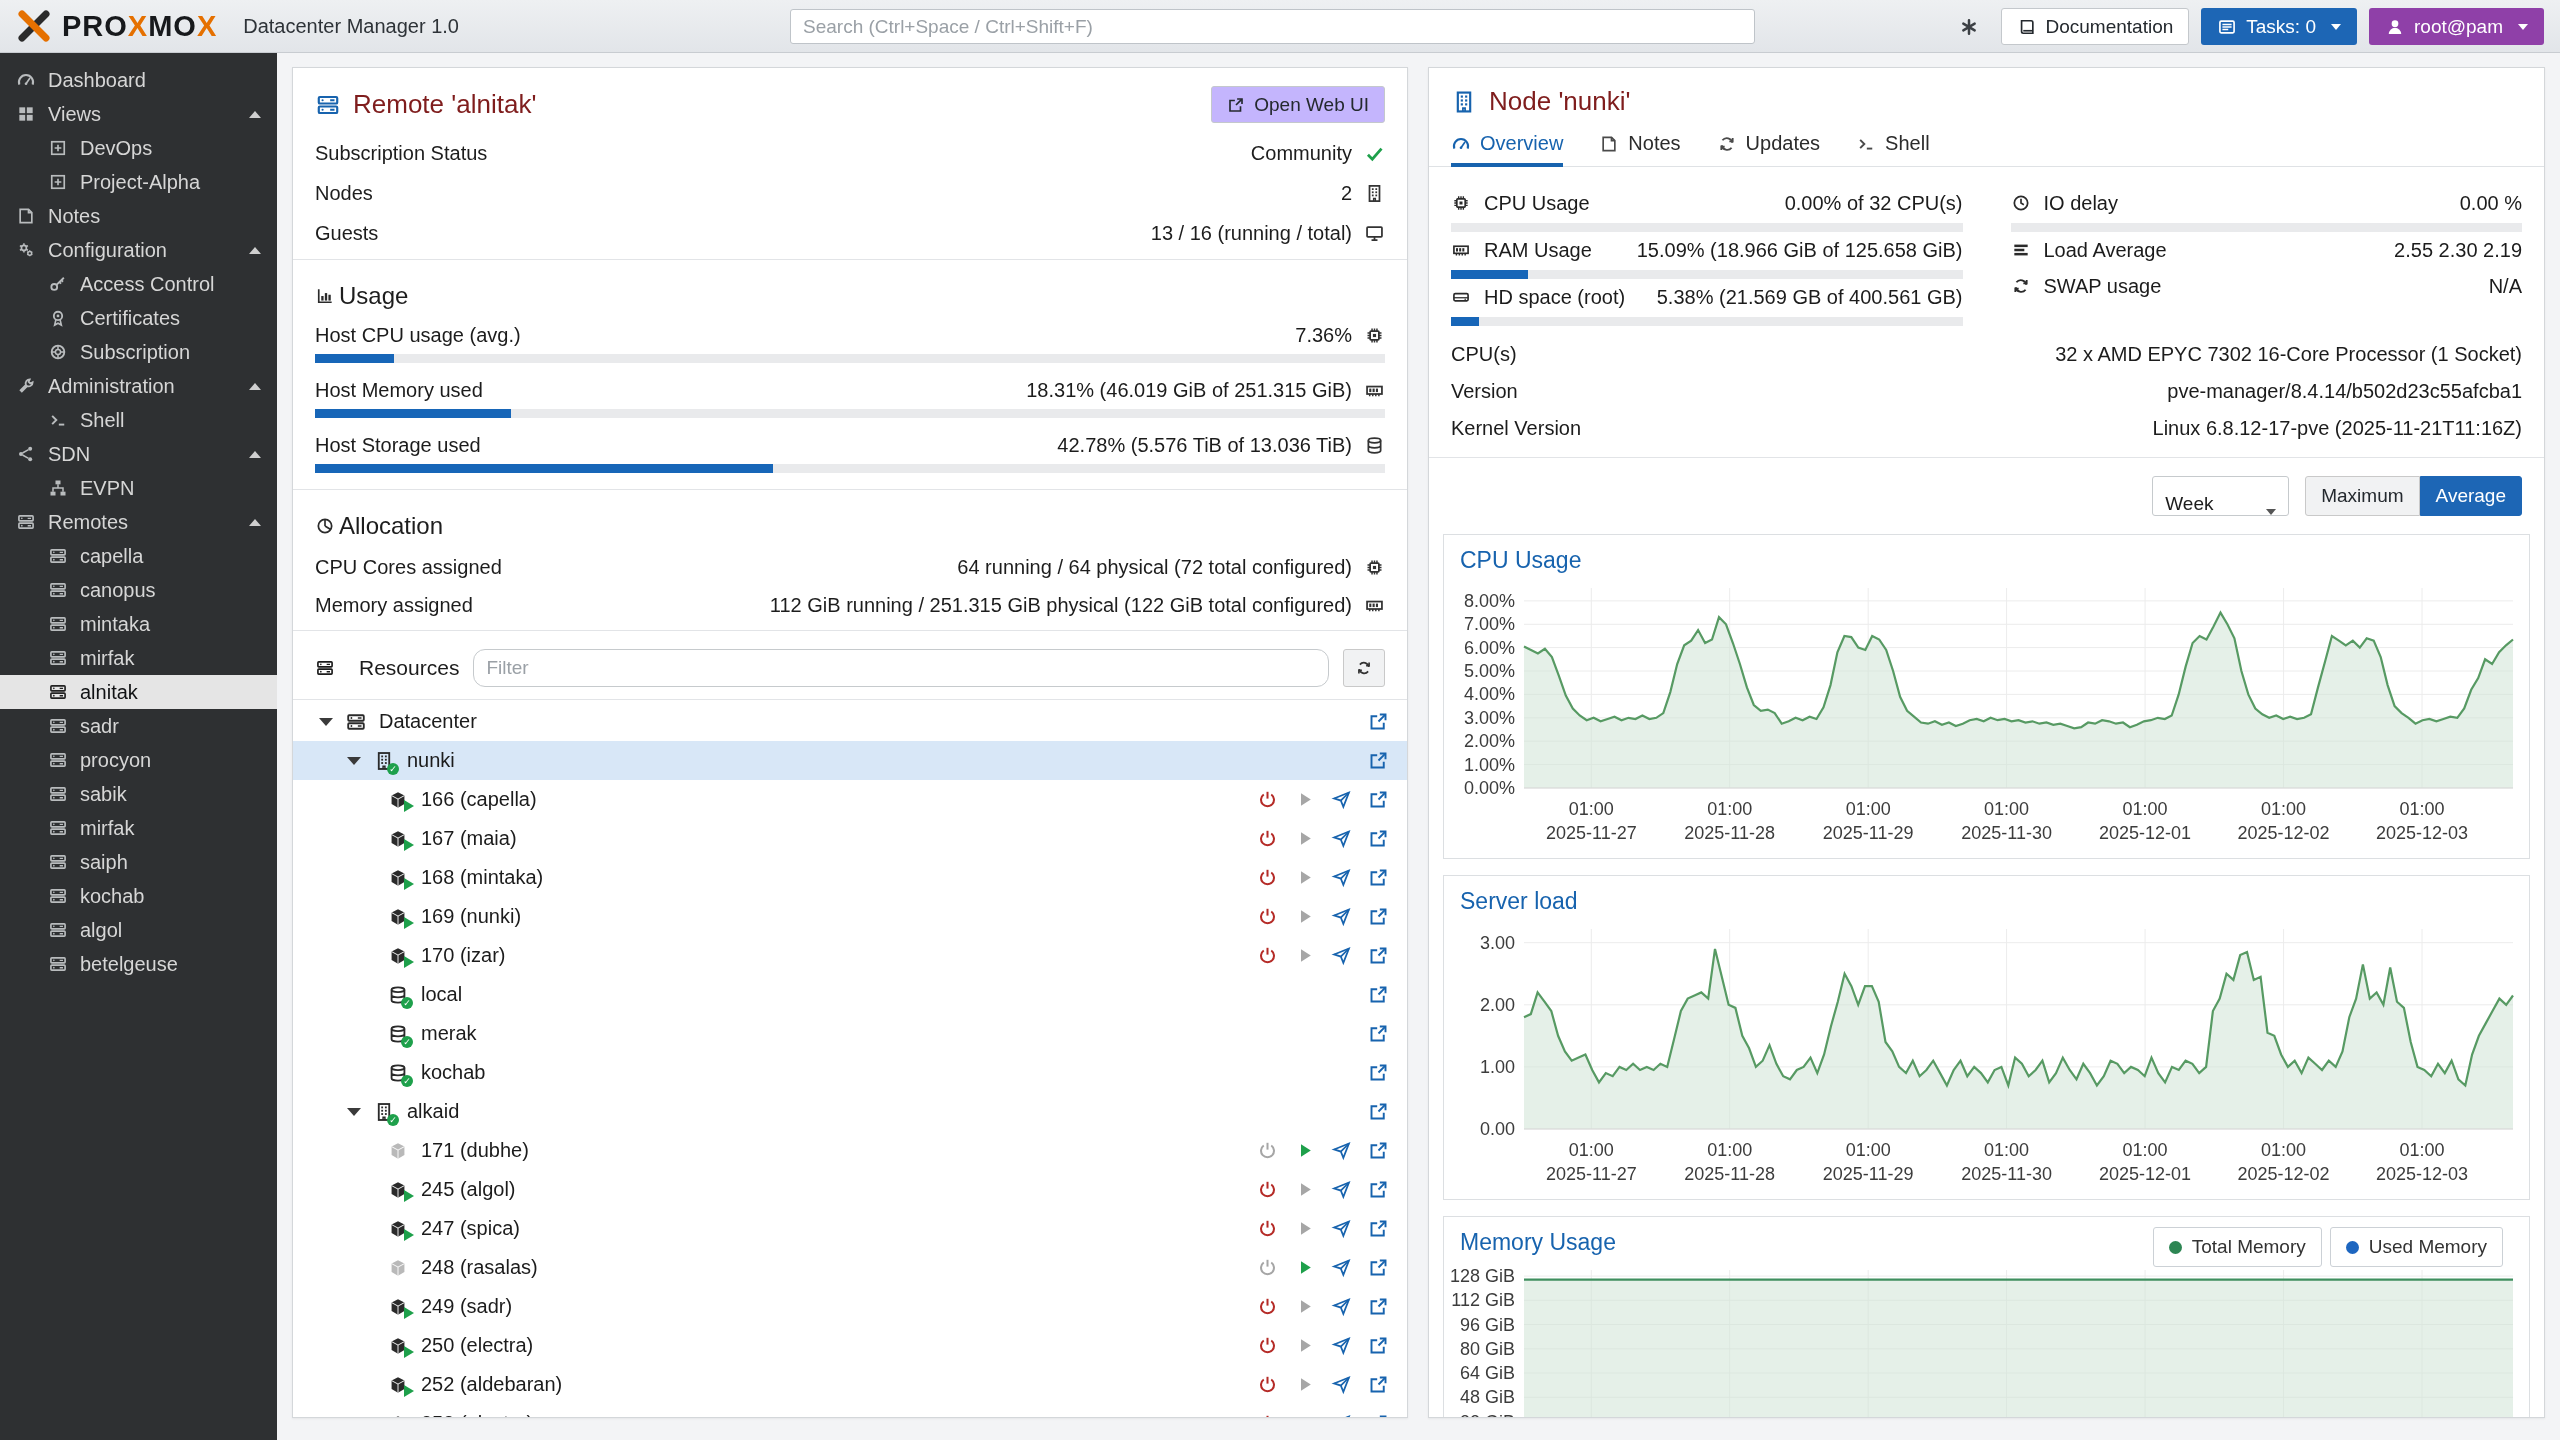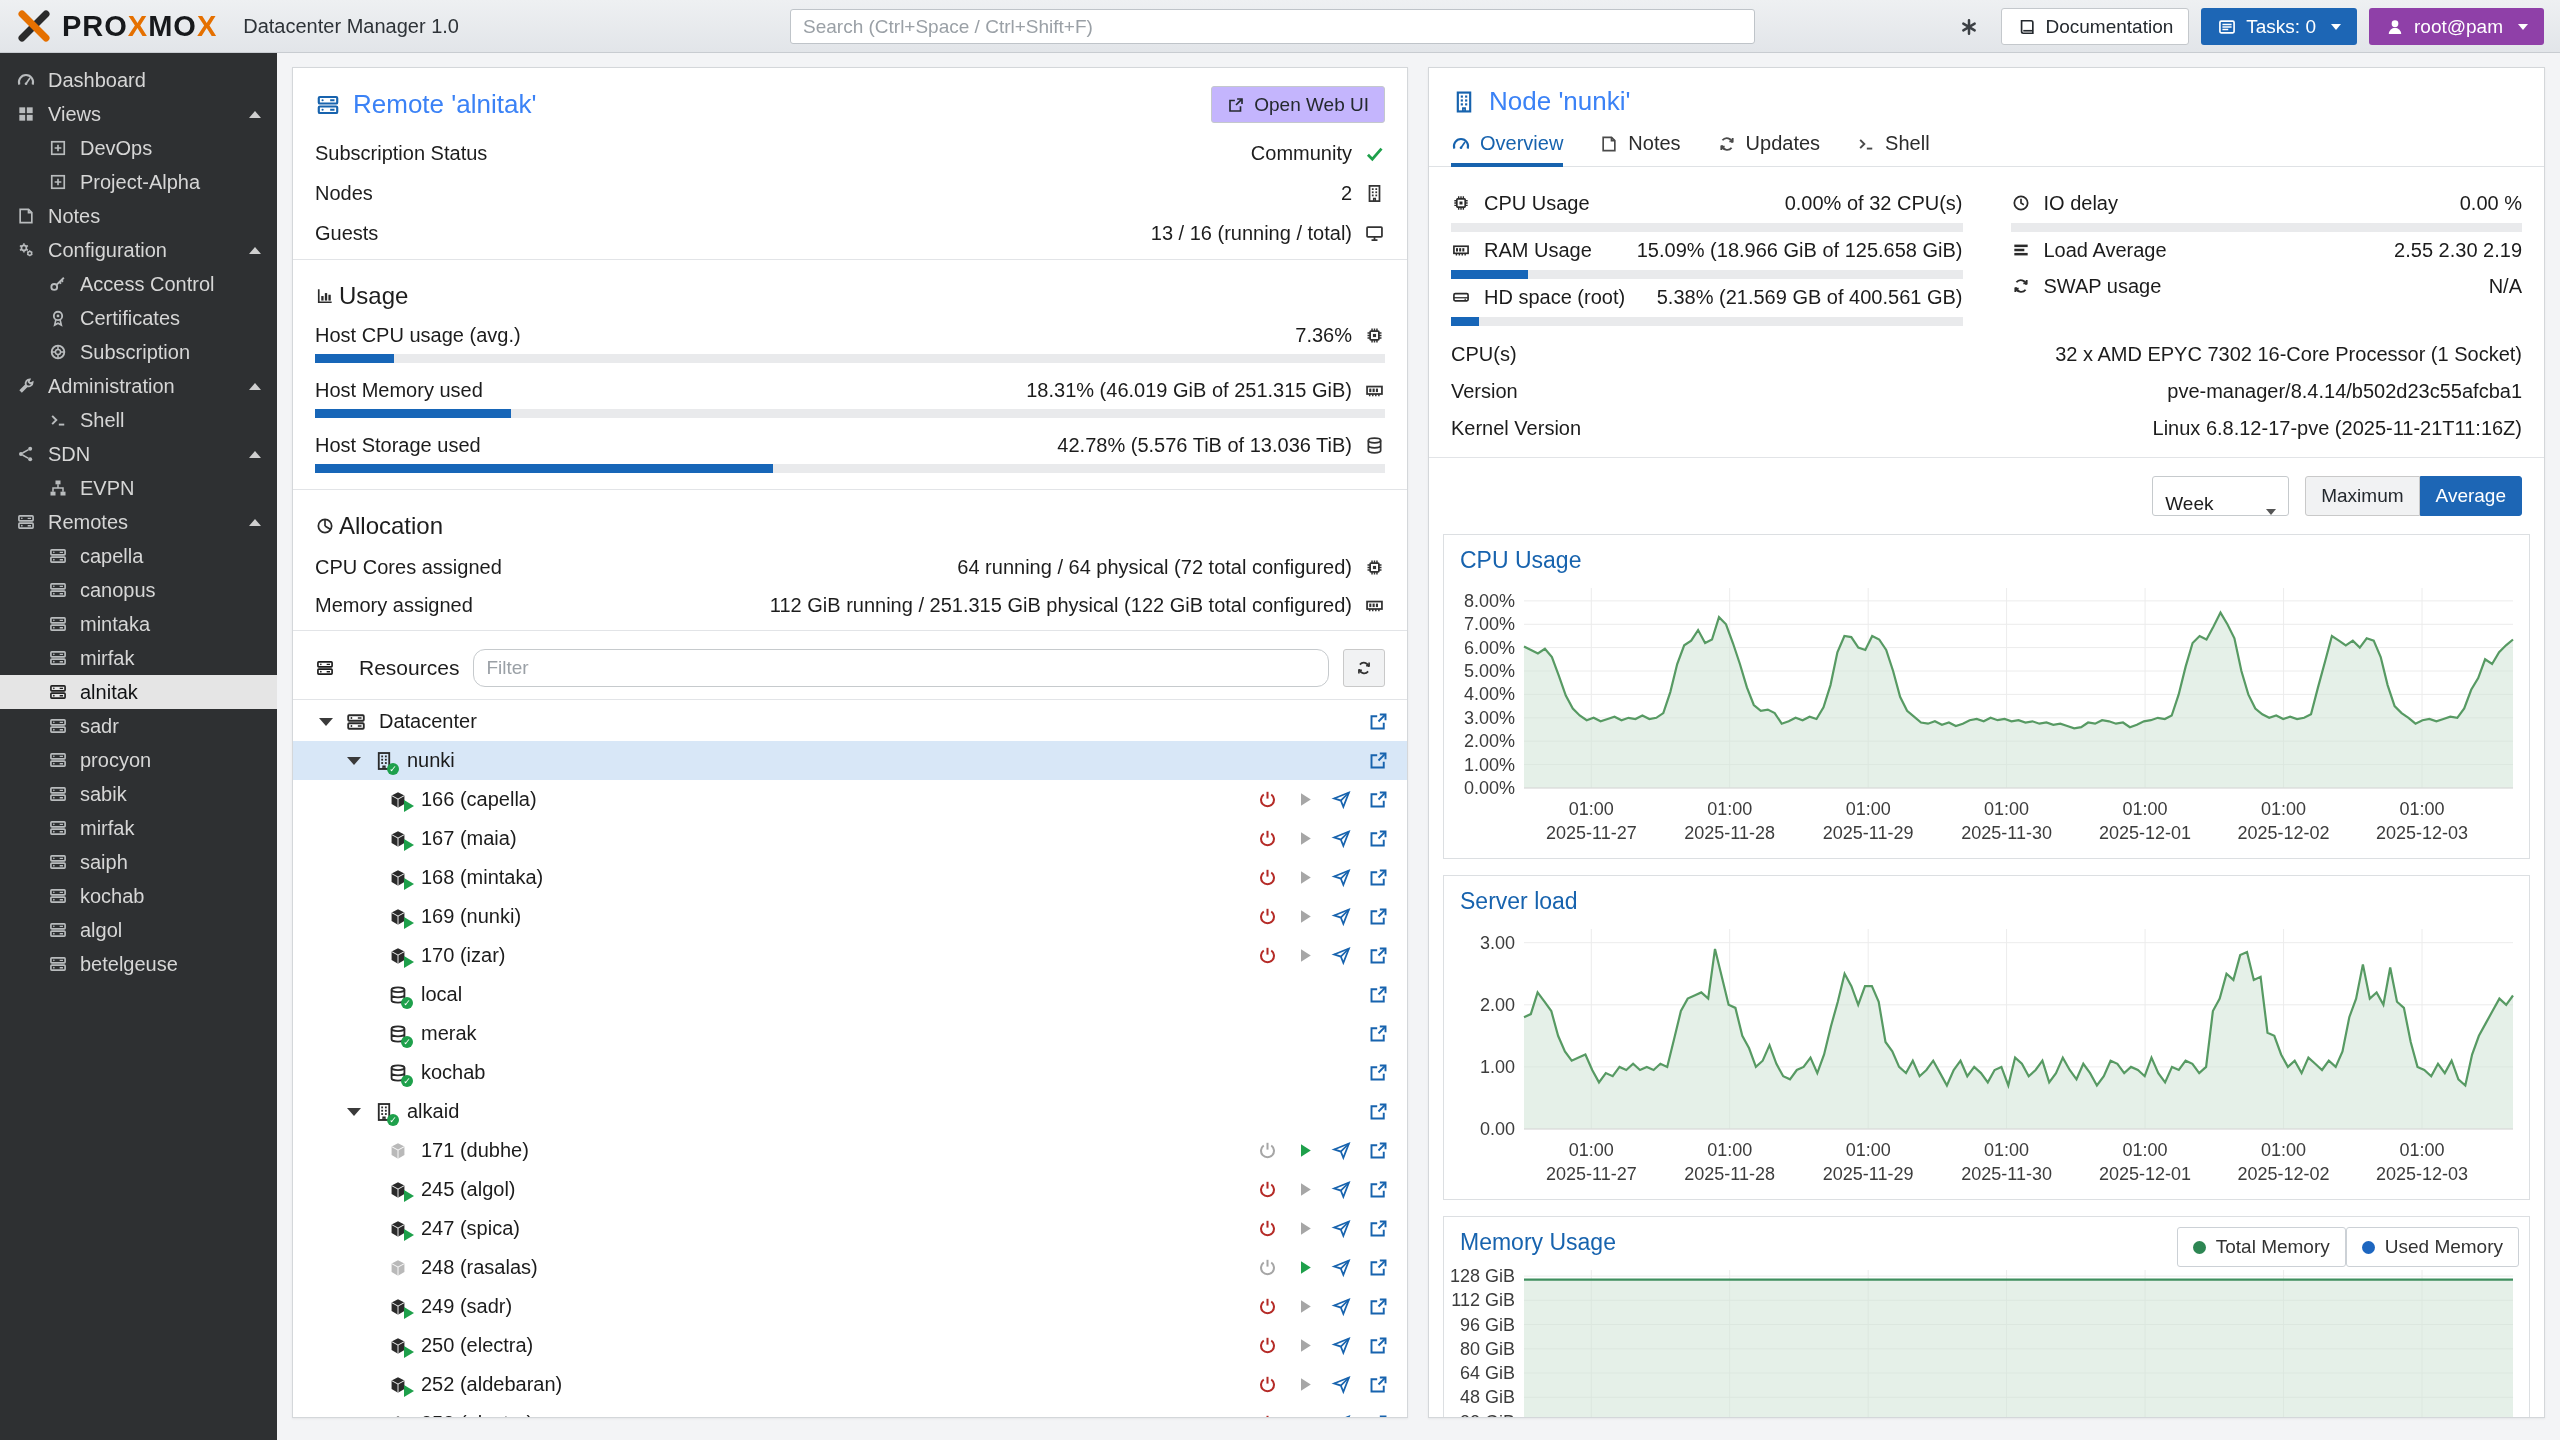--- a/index.html
+++ b/index.html
@@ -29,21 +29,21 @@
   .s-item[data-level="2"]{padding-left:48px}
   .s-item .ic{color:#b9bcbe;margin-right:12px;flex:0 0 20px}
   .s-item .s-label{white-space:nowrap}
   .s-caret{margin-left:auto;margin-right:16px;width:0;height:0;border-left:6px solid transparent;border-right:6px solid transparent;border-bottom:7px solid #cfcfcf}
   .s-item.selected{background:#e5e5e5;color:#101214}
   .s-item.selected .ic{color:#222}
   
   .main{position:absolute;left:277px;top:53px;right:0;bottom:0;padding:14px 15px;display:flex;gap:20px}
   .panel{background:#fff;border:1px solid #d4d7da;box-shadow:0 1px 2px rgba(0,0,0,.06);width:1117px;height:1351px;overflow:hidden;position:relative}
   .p-header{display:flex;align-items:center;padding:18px 22px 10px}
-  .p-title{display:flex;align-items:center;gap:12px;color:#3b82f6;font-size:26px}
+  .p-title{display:flex;align-items:center;gap:12px;color:#7f1d1d;font-size:26px}
   .p-title .ic{width:26px;height:26px}
   .hd-spacer{flex:1}
   .divider{border-top:1px solid #e2e4e7;margin:6px 0}
   
   .kv{display:flex;align-items:center;height:40px;padding:0 22px;font-size:20px}
   .kv .k{color:#1d1d1d}
   .kv .v{margin-left:auto;display:flex;align-items:center;gap:12px;color:#1d1d1d}
   .v-ic{width:21px;height:21px;color:#333}
   .v-ic.green{color:#1ea04b}
   
@@ -111,21 +111,21 @@
   .i-row .v{margin-left:auto;white-space:nowrap}
   .controls{display:flex;justify-content:flex-end;align-items:center;padding:12px 22px;gap:16px}
   .select{display:flex;align-items:flex-end;justify-content:space-between;width:137px;height:40px;border:1px solid #c6cacd;border-radius:3px;padding:0 12px;font-size:19px;background:#fff;cursor:pointer}
   .select .caret-dn{border-top-color:#555}
   .seg{display:flex}
   .seg .btn{height:40px;border-radius:0}
   .seg .btn:first-child{border-radius:3px 0 0 3px;background:#f1f2f3;border:1px solid #c9c9c9;color:#24292e}
   .seg .btn:last-child{border-radius:0 3px 3px 0;background:#1d66b5;color:#fff;border:1px solid #1d66b5}
   .chart-card{margin:6px 14px 16px;border:1px solid #dcdfe2;position:relative;padding:10px 0 4px}
   .chart-title{color:#1763ae;font-size:23px;margin:2px 0 4px 16px}
-  .legend{position:absolute;right:10px;top:10px;display:flex;gap:0}
+  .legend{position:absolute;right:26px;top:10px;display:flex;gap:8px}
   .leg-btn{display:flex;align-items:center;gap:10px;height:40px;padding:0 15px;background:#fff;border:1px solid #ccd1d6;border-radius:3px;font-size:19px;color:#333;cursor:pointer}
   .leg-btn .dot{width:13px;height:13px;border-radius:50%}
   .chart-host{width:1085px;margin:0 auto}
 </style>
 </head>
 <body>
 
 <svg width="0" height="0" style="position:absolute" aria-hidden="true">
   <defs>
     <symbol id="i-gauge" viewBox="0 0 24 24">

